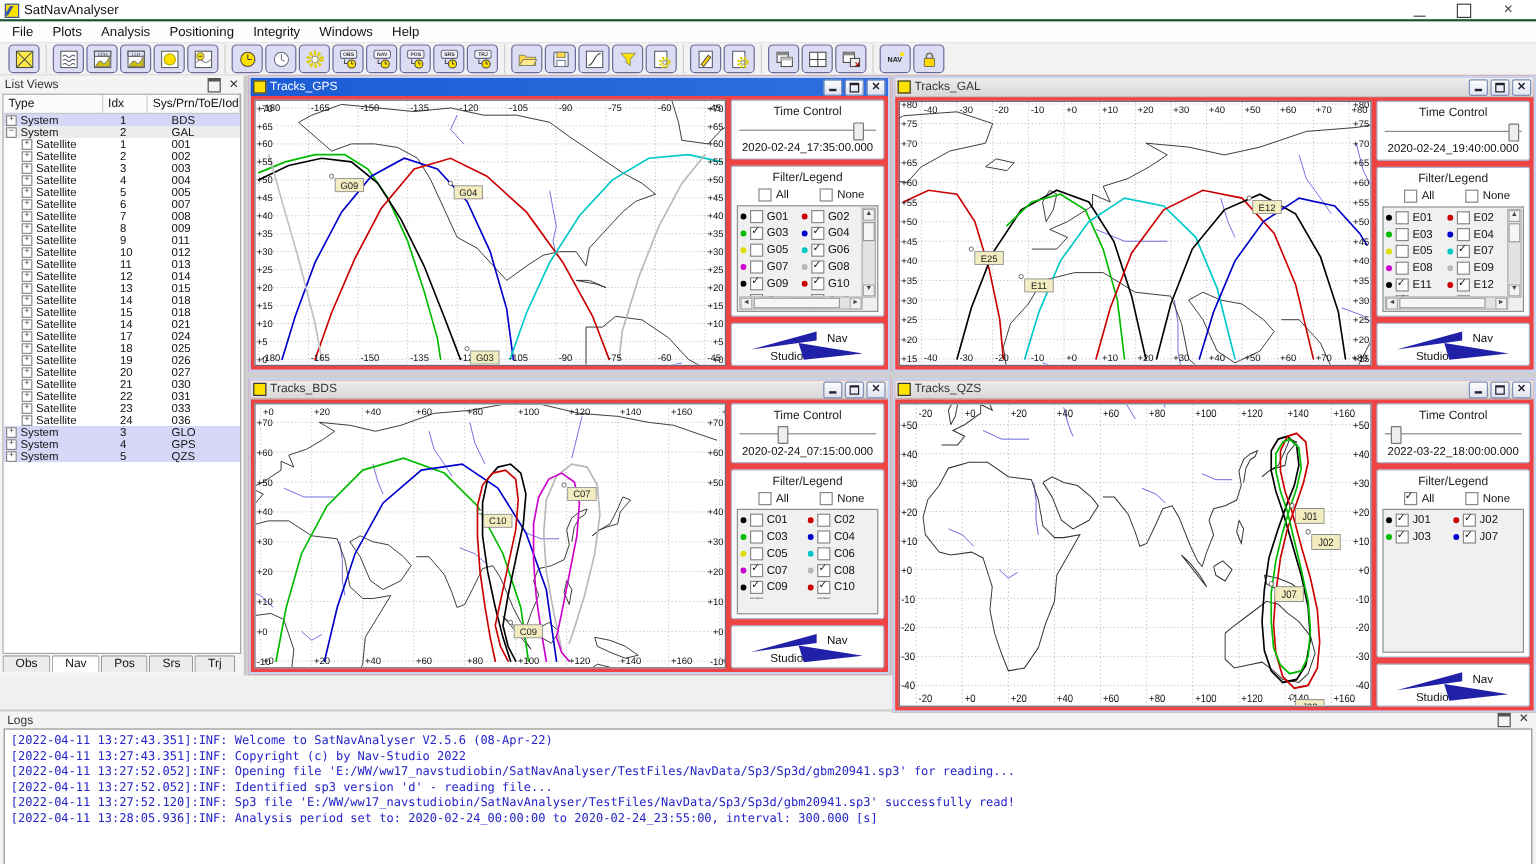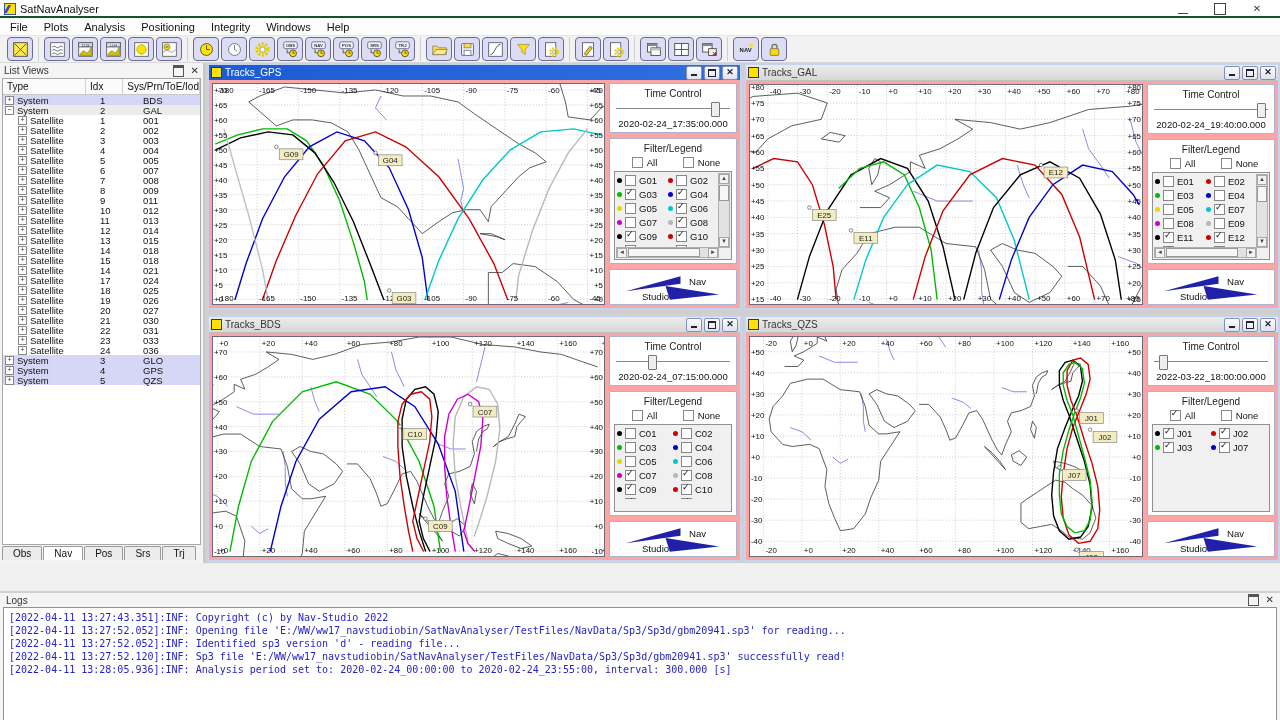--- a/index.html
+++ b/index.html
@@ -42,21 +42,21 @@
     margin:0 3px 0 2px;flex:none;background:#fff;color:#333;}
   .ind1 .expander{margin-left:15px;}
   .sel-blue{background:#d6d6f6;}
   .sel-gray{background:#ececec;}
   #left-tabs{height:17px;display:flex;align-items:flex-start;padding:1px 0 0 2px;gap:1px;background:#f4f4f4;}
   .ltab{padding:1px 10px;font-size:10px;background:#ececec;border:1px solid #9a9a9a;border-bottom:none;
     border-radius:2px 2px 0 0;}
   .ltab.active{background:#fff;position:relative;top:0;font-weight:400;}
   
   #mdi{flex:1;position:relative;background:#cfcfcf;}
-  .cw{position:absolute;border:2px solid #c6d2ee;background:#fca5a5;display:flex;flex-direction:column;box-sizing:border-box;}
+  .cw{position:absolute;border:2px solid #c6d2ee;background:#ef4444;display:flex;flex-direction:column;box-sizing:border-box;}
   .cw-title{height:15px;display:flex;align-items:center;padding:0 2px;font-size:10px;flex:none;}
   .cw-title.active{background:linear-gradient(90deg,#1b5cd5,#2f6fe0);color:#fff;}
   .cw-title.inactive{background:linear-gradient(#ececec,#d8d8d8);color:#333;border-bottom:1px solid #c0c0c0;}
   .cw-ico{width:9px;height:9px;background:#ffe100;border:1px solid #334;margin-right:3px;flex:none;}
   .cw-btns{margin-left:auto;display:flex;gap:2px;}
   .cwb{width:14px;height:12px;background:linear-gradient(#fdfdfd,#dfe3ef);border:1px solid #8090b8;border-radius:2px;
     display:flex;align-items:center;justify-content:center;color:#223;}
   .cwb .g-min{width:6px;height:5px;border-bottom:2px solid #223;}
   .cwb .g-max{width:6px;height:5px;border:1px solid #223;border-top:2px solid #223;}
   .cwb .g-x{font-size:9px;font-weight:700;line-height:9px;}
@@ -1323,21 +1323,21 @@
               <svg viewBox="0 0 90 28" width="104" height="30">
                 <polygon points="1,18 52,4 52,11" fill="#2020a8"></polygon>
                 <polygon points="38,13 88,21 42,26" fill="#2020a8"></polygon>
                 <text x="60" y="12" font-size="9" fill="#111">Nav</text>
                 <text x="16" y="26" font-size="9" fill="#111">Studio</text>
               </svg>
             </div>
           </div>
         </div>
       </div>
-      <div class="cw" style="left: 539px; top: 252px; width: 536px; height: 247px;">
+      <div class="cw" style="left: 539px; top: 252px; width: 536px; height: 279px;">
         <div class="cw-title inactive">
           <span class="cw-ico"></span>
           <span>Tracks_QZS</span>
           <span class="cw-btns">
             <span class="cwb">
               <span class="g-min"></span>
             </span>
             <span class="cwb">
               <span class="g-max"></span>
             </span>
@@ -1524,20 +1524,21 @@
 </div>
 
 <div id="logs">
   <div id="logs-head">
     <span>Logs</span>
     <span class="spacer" style="flex:1"></span>
     <span class="float-ico"></span>
     <span class="close-ico">✕</span>
   </div>
   <div id="logs-body">
+      <div class="log-line">[2022-04-11 13:27:43.351]:INF: Welcome to SatNavAnalyser V2.5.6 (08-Apr-22)</div>
       <div class="log-line">[2022-04-11 13:27:43.351]:INF: Copyright (c) by Nav-Studio 2022</div>
       <div class="log-line">[2022-04-11 13:27:52.052]:INF: Opening file 'E:/WW/ww17_navstudiobin/SatNavAnalyser/TestFiles/NavData/Sp3/Sp3d/gbm20941.sp3' for reading...</div>
       <div class="log-line">[2022-04-11 13:27:52.052]:INF: Identified sp3 version 'd' - reading file...</div>
       <div class="log-line">[2022-04-11 13:27:52.120]:INF: Sp3 file 'E:/WW/ww17_navstudiobin/SatNavAnalyser/TestFiles/NavData/Sp3/Sp3d/gbm20941.sp3' successfully read!</div>
       <div class="log-line">[2022-04-11 13:28:05.936]:INF: Analysis period set to: 2020-02-24_00:00:00 to 2020-02-24_23:55:00, interval: 300.000 [s]</div>
     </div>
 </div>
 <div id="tabrow">
   <div id="sheet-tab">Log</div>
 </div>

